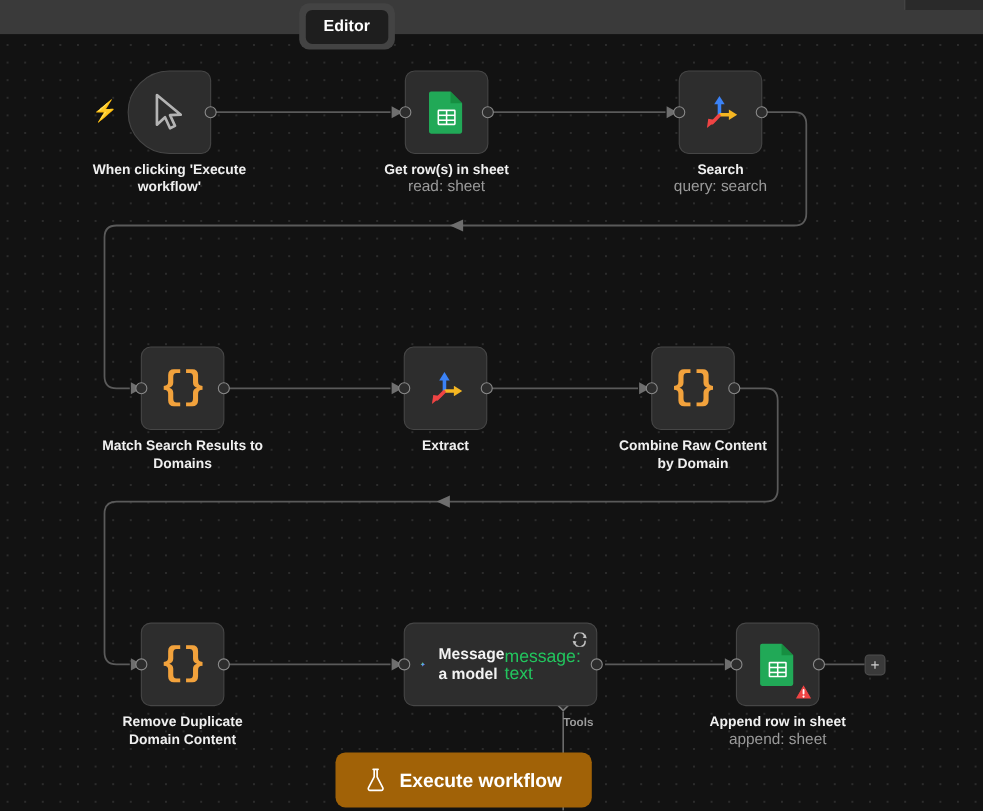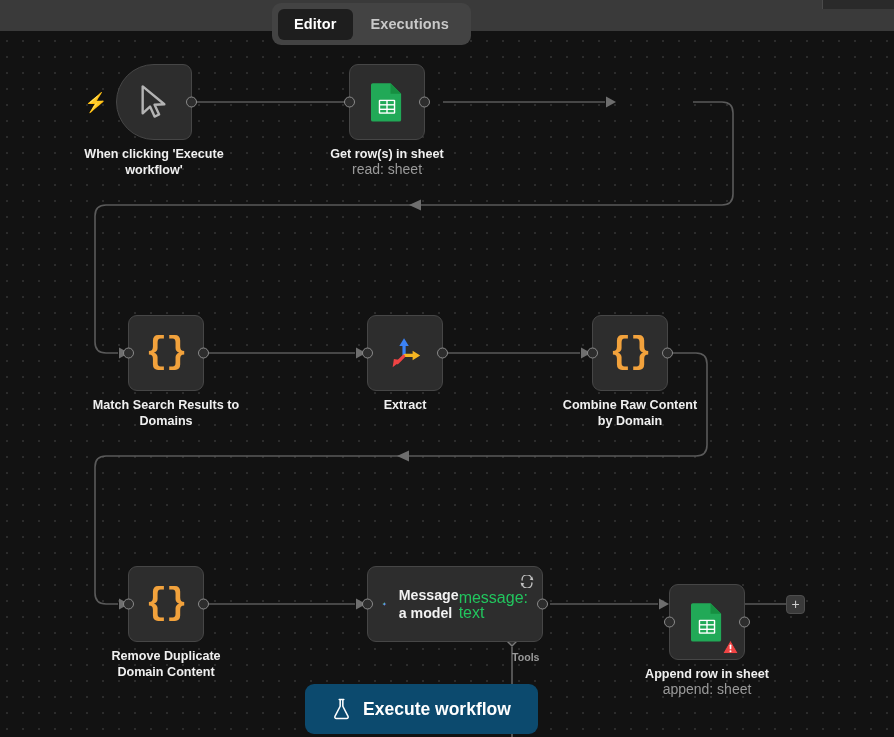--- a/index.html
+++ b/index.html
@@ -232,21 +232,21 @@
     text-align: center;
     z-index: 12;
     cursor: pointer;
   }
 
   
   #execute-btn {
     position: absolute;
     left: 305px; top: 684px;
     width: 233px; height: 50px;
-    background: #0c4a6e;
+    background: #a16207;
     border: none;
     border-radius: 9px;
     display: flex;
     align-items: center;
     justify-content: center;
     gap: 12px;
     color: #ffffff;
     font-size: 17.5px;
     font-weight: 700;
     font-family: "Liberation Sans", sans-serif;
@@ -294,36 +294,35 @@
     <path class="toolwire" d="M 512,647 V 737"></path>
     <polygon points="512,630 520,638 512,646 504,638" fill="#2d2d2d" stroke="#7a7a7a" stroke-width="1.4"></polygon>
   </svg>
 
   <div id="header">
     <div id="header-right-stub"></div>
   </div>
 
   <div id="tabbar">
     <div class="tab active">Editor</div>
-    <div class="tab">Executions</div>
   </div>
 
   <div class="node" style="left:116px; top:64px;">
     <div class="node-box trigger">
       <span class="bolt">⚡</span>
       <svg width="34" height="38" viewBox="0 0 24 26">
         <path d="M4 2 L4 21 L9.2 16.2 L12.4 23.3 L15.6 21.8 L12.4 14.9 L19.3 14.6 Z" fill="none" stroke="#b4b4b4" stroke-width="1.7" stroke-linejoin="round"></path>
       </svg>
       <div class="port out"></div>
     </div>
     <div class="node-caption">When clicking 'Execute
 workflow'</div>
   </div>
 
-  <div class="node" style="left:349px; top:64px;text-decoration:underline;">
+  <div class="node" style="left:368px; top:64px;text-decoration:underline;">
     <div class="node-box">
       <svg width="36" height="40" viewBox="0 0 30 34">
         <path d="M3 1 h15 l9 9 v22 a1.6 1.6 0 0 1 -1.6 1.6 H3 A1.6 1.6 0 0 1 1.4 32 V2.6 A1.6 1.6 0 0 1 3 1 z" fill="#21a957"></path>
         <path d="M18 1 l9 9 h-9 z" fill="#168f41"></path>
         <rect x="8" y="15" width="14" height="12" rx="1" fill="#ffffff"></rect>
         <g fill="#21a957">
           <rect x="9.2" y="16.2" width="5.2" height="2.6"></rect>
           <rect x="15.6" y="16.2" width="5.2" height="2.6"></rect>
           <rect x="9.2" y="20" width="5.2" height="2.6"></rect>
           <rect x="15.6" y="20" width="5.2" height="2.6"></rect>
@@ -331,20 +330,39 @@
           <rect x="15.6" y="23.8" width="5.2" height="2"></rect>
         </g>
       </svg>
       <div class="port in"></div>
       <div class="port out"></div>
     </div>
     <div class="node-caption">Get row(s) in sheet</div>
     <div class="node-sub one-line">read: sheet</div>
   </div>
 
+  <div class="node" style="left:617px; top:64px;">
+    <div class="node-box">
+      <svg width="38" height="38" viewBox="0 0 40 40">
+
+        <path d="M19 22 L19 10" stroke="#3b82f6" stroke-width="3.4" stroke-linecap="round"></path>
+        <polygon points="19,4.5 24,12.5 14,12.5" fill="#3b82f6"></polygon>
+
+        <path d="M20 22.5 L30 22.5" stroke="#f5b622" stroke-width="3.4" stroke-linecap="round"></path>
+        <polygon points="36,22.5 28,27.5 28,17.5" fill="#f5b622"></polygon>
+
+        <path d="M18.5 23.5 L12 30" stroke="#ef4444" stroke-width="3.4" stroke-linecap="round"></path>
+        <polygon points="7,35 8.3,26.3 16.3,27.6" fill="#ef4444"></polygon>
+      </svg>
+      <div class="port in"></div>
+      <div class="port out"></div>
+    </div>
+    <div class="node-caption">Search</div>
+    <div class="node-sub one-line">query: search</div>
+  </div>
 
   <div class="node" style="left:128px; top:315px;">
     <div class="node-box">
       <span class="braces">{}</span>
       <div class="port in"></div>
       <div class="port out"></div>
     </div>
     <div class="node-caption">Match Search Results to
 Domains</div>
   </div>
@@ -408,21 +426,21 @@
         <polygon points="13.9,1.4 15.3,5.6 11.1,5.1" fill="#dcdcdc"></polygon>
         <path d="M13.6 8.7 A5.2 5.2 0 0 1 2.6 9.4" fill="none" stroke="#dcdcdc" stroke-width="1.6" stroke-linecap="round"></path>
         <polygon points="2.1,12.6 0.7,8.4 4.9,8.9" fill="#dcdcdc"></polygon>
       </svg>
       <div class="port in"></div>
       <div class="port out"></div>
     </div>
     <div class="tools-label" style="left:145px; top:85px;">Tools</div>
   </div>
 
-  <div class="node" style="left:669px; top:584px;">
+  <div class="node" style="left:669px; top:566px;">
     <div class="node-box">
       <svg width="36" height="40" viewBox="0 0 30 34">
         <path d="M3 1 h15 l9 9 v22 a1.6 1.6 0 0 1 -1.6 1.6 H3 A1.6 1.6 0 0 1 1.4 32 V2.6 A1.6 1.6 0 0 1 3 1 z" fill="#21a957"></path>
         <path d="M18 1 l9 9 h-9 z" fill="#168f41"></path>
         <rect x="8" y="15" width="14" height="12" rx="1" fill="#ffffff"></rect>
         <g fill="#21a957">
           <rect x="9.2" y="16.2" width="5.2" height="2.6"></rect>
           <rect x="15.6" y="16.2" width="5.2" height="2.6"></rect>
           <rect x="9.2" y="20" width="5.2" height="2.6"></rect>
           <rect x="15.6" y="20" width="5.2" height="2.6"></rect>

